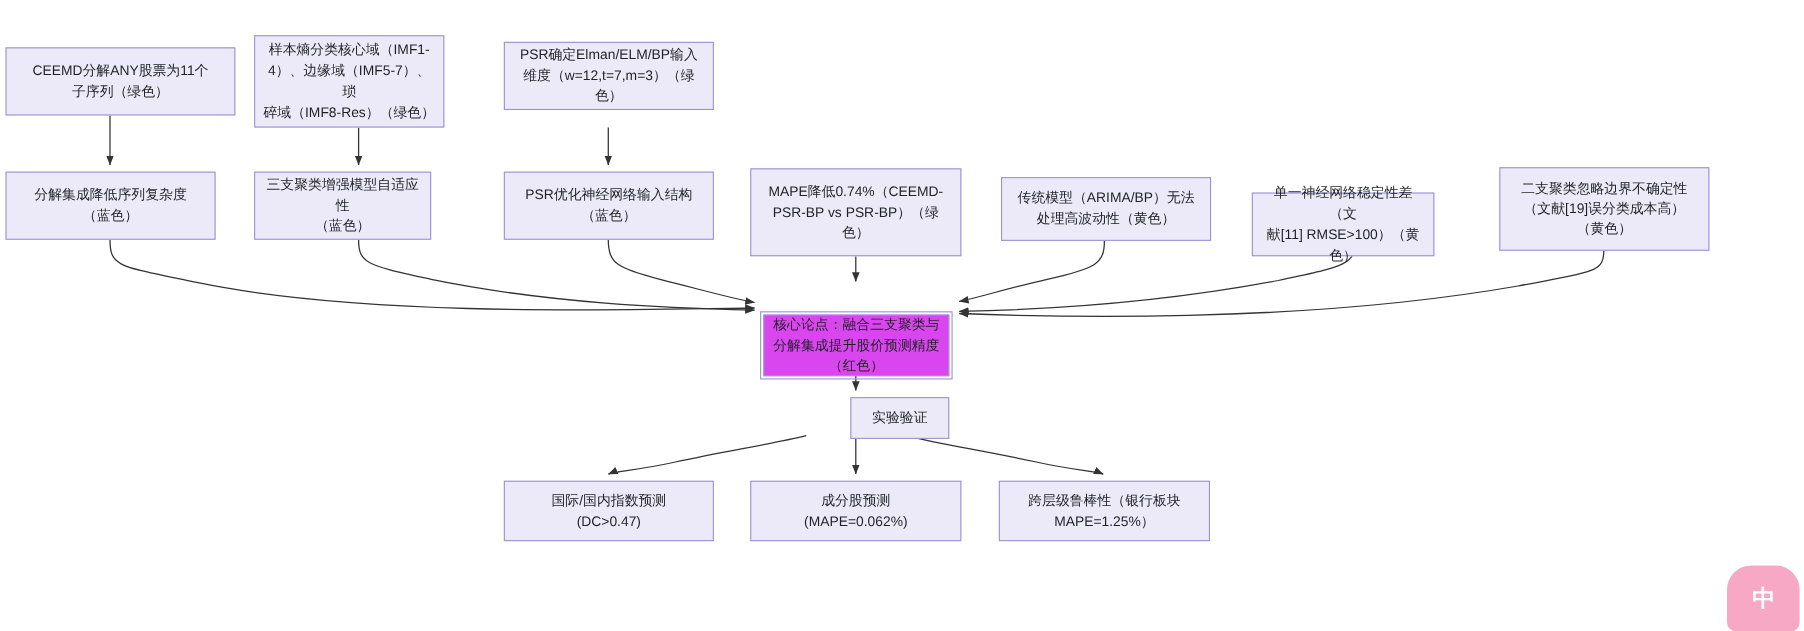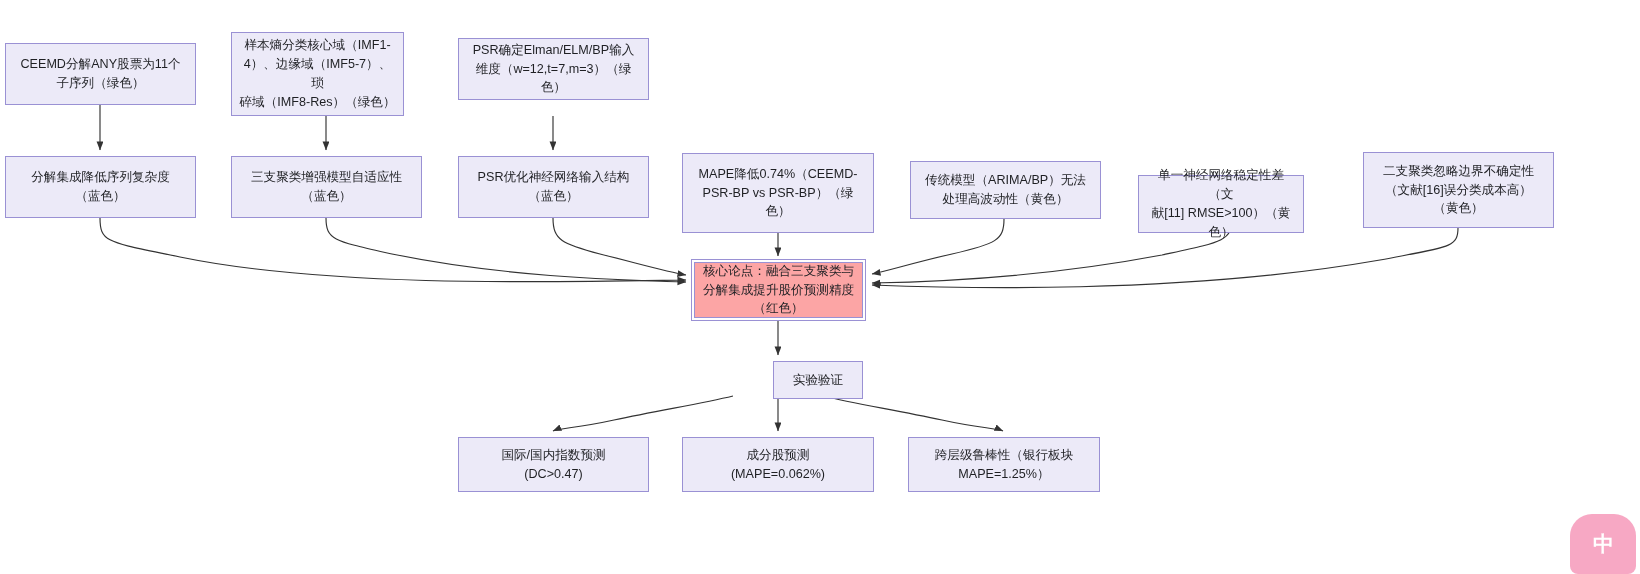--- a/index.html
+++ b/index.html
@@ -9,21 +9,21 @@
   }
   #canvas{position:absolute;left:0;top:0;width:1640px;height:574px;}
   #edges{position:absolute;left:0;top:0;width:1640px;height:574px;}
   .node{
     position:absolute;box-sizing:border-box;
     background:#ECEAF8;border:1px solid #9A91D4;
     display:flex;align-items:center;justify-content:center;
     text-align:center;color:#1f2024;font-size:12.6px;line-height:1.5;
     padding:2px 7px;white-space:pre-line;
   }
-  .node.core{border-width:1px;outline:1px solid #9A91D4;outline-offset:2px;background:#fca5a5;}
+  .node.core{border-width:1px;outline:1px solid #9A91D4;outline-offset:2px;background:#d946ef;margin-top:24px;}
   .watermark{
     position:absolute;right:4px;bottom:0px;width:66px;height:60px;
     border-radius:22px 22px 8px 8px;background:#F7A8C4;
     display:flex;align-items:center;justify-content:center;
     color:#ffffff;font-size:21px;font-weight:bold;letter-spacing:-1px;
     overflow:hidden;
   }
 </style>
 </head>
 <body>
@@ -52,44 +52,44 @@
       <path d="M1458,228 C1458,248 1448,247 1380,260 C1180,295 950,288 872,285"></path>
 
       <path d="M778,320 L778,355"></path>
 
       <path d="M733,396 C700,404 660,410 614,420 C578,428 560,428 553,431"></path>
       <path d="M778,399 L778,431"></path>
       <path d="M823,396 C856,404 896,410 942,420 C978,428 996,428 1003,431"></path>
     </g>
   </svg>
 
-  <div class="node" style="left:5px;top:43px;width:191px;height:62px;">CEEMD分解ANY股票为11个
+  <div class="node" style="left:5px;top:43px;width:209px;height:62px;">CEEMD分解ANY股票为11个
 子序列（绿色）</div>
   <div class="node" style="left:231px;top:32px;width:173px;height:84px;">样本熵分类核心域（IMF1-
 4）、边缘域（IMF5-7）、琐
 碎域（IMF8-Res）（绿色）</div>
   <div class="node" style="left:458px;top:38px;width:191px;height:62px;">PSR确定Elman/ELM/BP输入
 维度（w=12,t=7,m=3）（绿
 色）</div>
 
   <div class="node" style="left:5px;top:156px;width:191px;height:62px;">分解集成降低序列复杂度
 （蓝色）</div>
-  <div class="node" style="left:231px;top:156px;width:191px;height:62px;">三支聚类增强模型自适应性
+  <div class="node" style="left:231px;top:156px;width:161px;height:62px;">三支聚类增强模型自适应性
 （蓝色）</div>
   <div class="node" style="left:458px;top:156px;width:191px;height:62px;">PSR优化神经网络输入结构
 （蓝色）</div>
   <div class="node" style="left:682px;top:153px;width:192px;height:80px;">MAPE降低0.74%（CEEMD-
 PSR-BP vs PSR-BP）（绿
 色）</div>
   <div class="node" style="left:910px;top:161px;width:191px;height:58px;">传统模型（ARIMA/BP）无法
 处理高波动性（黄色）</div>
   <div class="node" style="left:1138px;top:175px;width:166px;height:58px;">单一神经网络稳定性差（文
 献[11] RMSE&gt;100）（黄色）</div>
   <div class="node" style="left:1363px;top:152px;width:191px;height:76px;">二支聚类忽略边界不确定性
-（文献[16]误分类成本高）
+（文献[19]误分类成本高）
 （黄色）</div>
 
   <div class="node core" style="left:694px;top:262px;width:169px;height:56px;">核心论点：融合三支聚类与
 分解集成提升股价预测精度
 （红色）</div>
 
   <div class="node" style="left:733px;top:361px;width:90px;height:38px;margin-left:40px;">实验验证</div>
 
   <div class="node" style="left:458px;top:437px;width:191px;height:55px;">国际/国内指数预测
 (DC&gt;0.47)</div>

